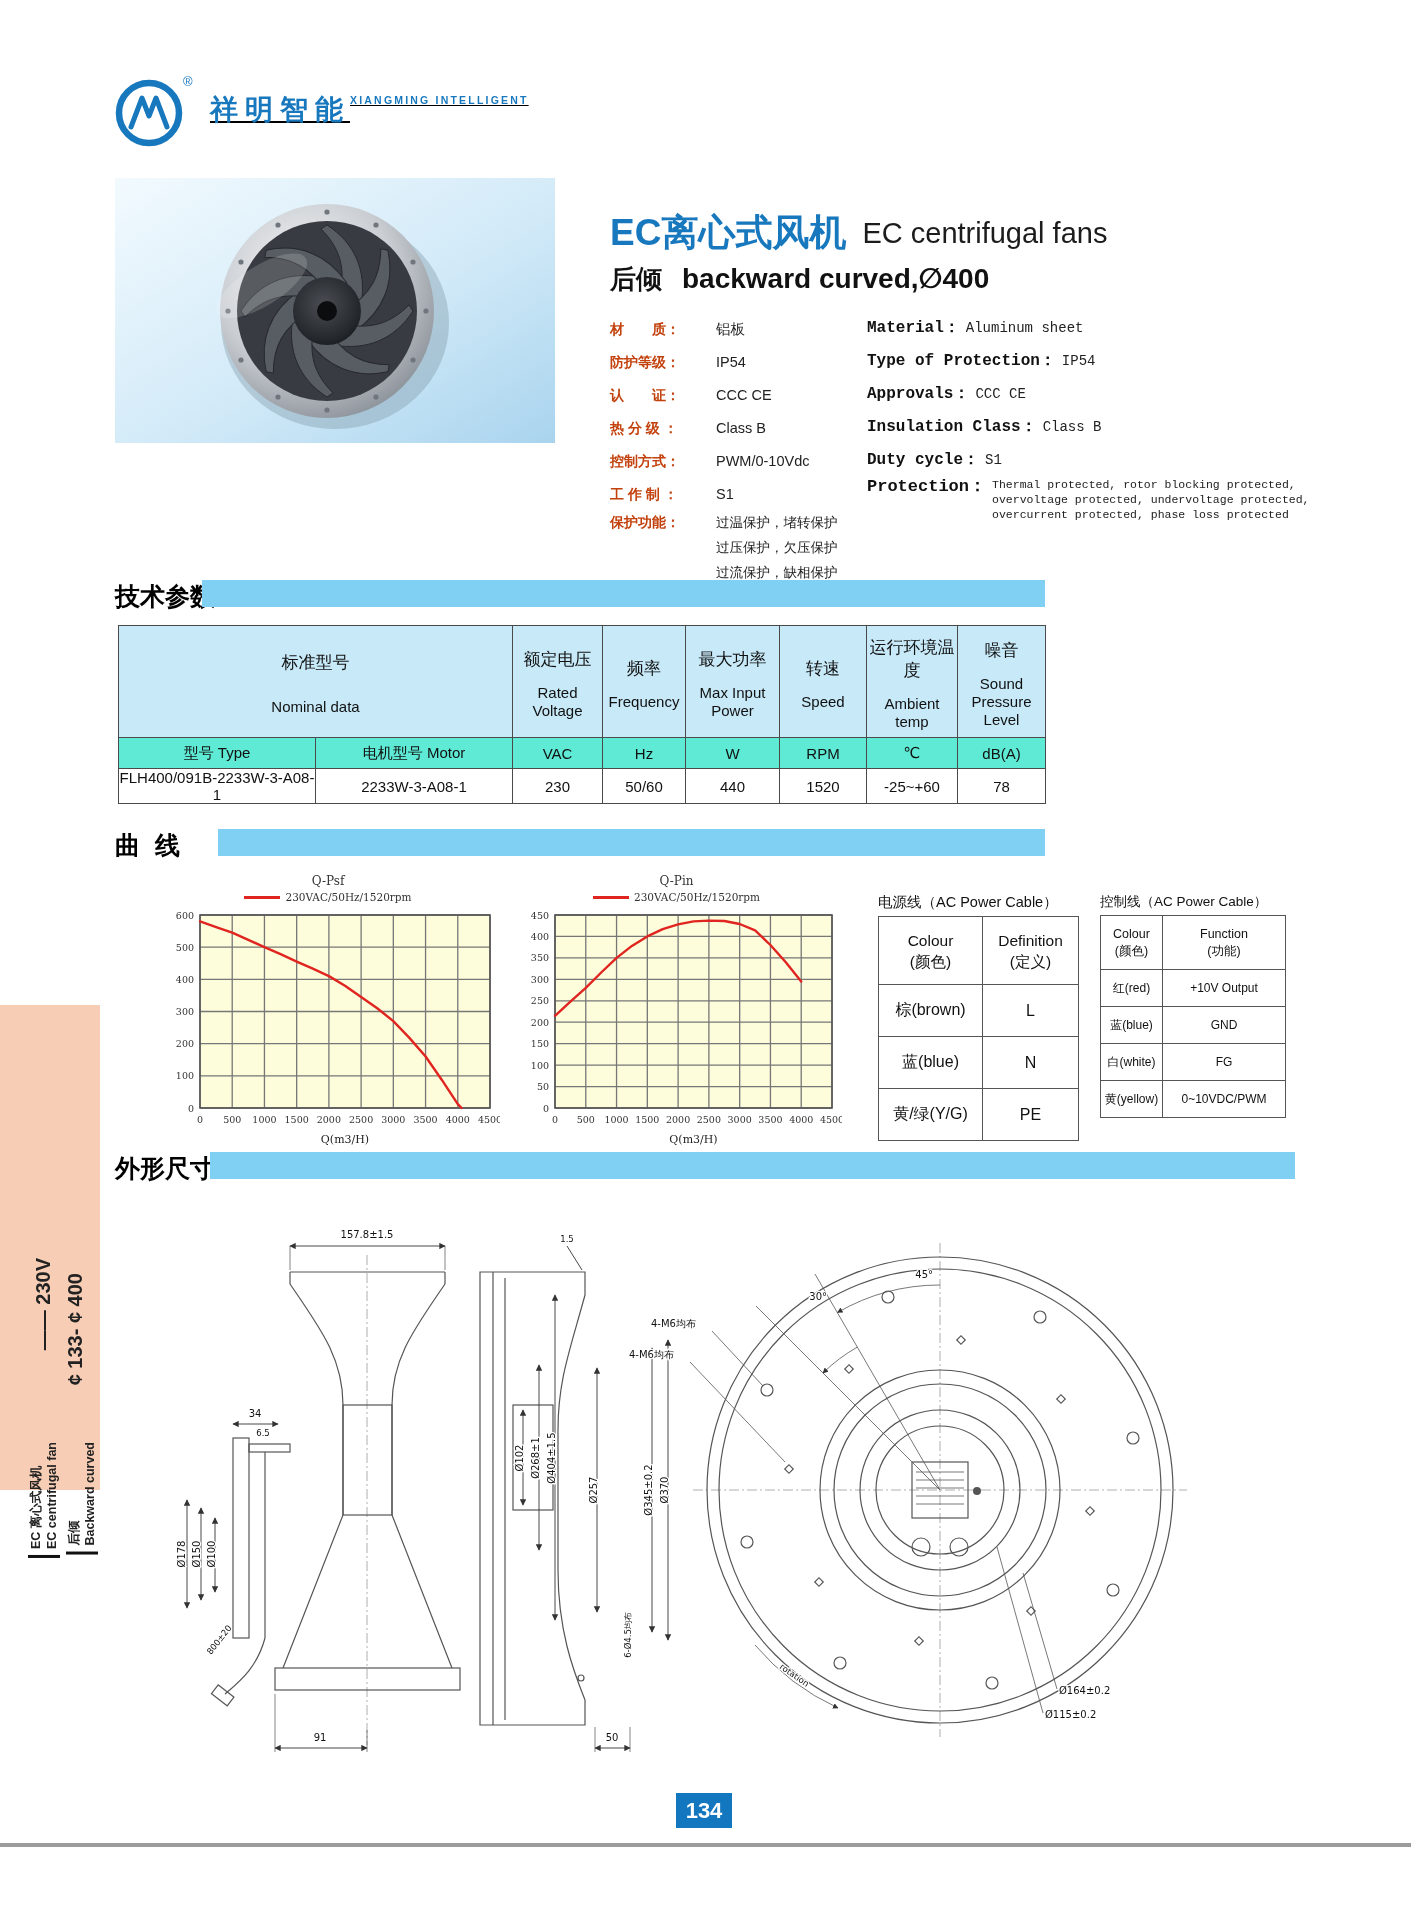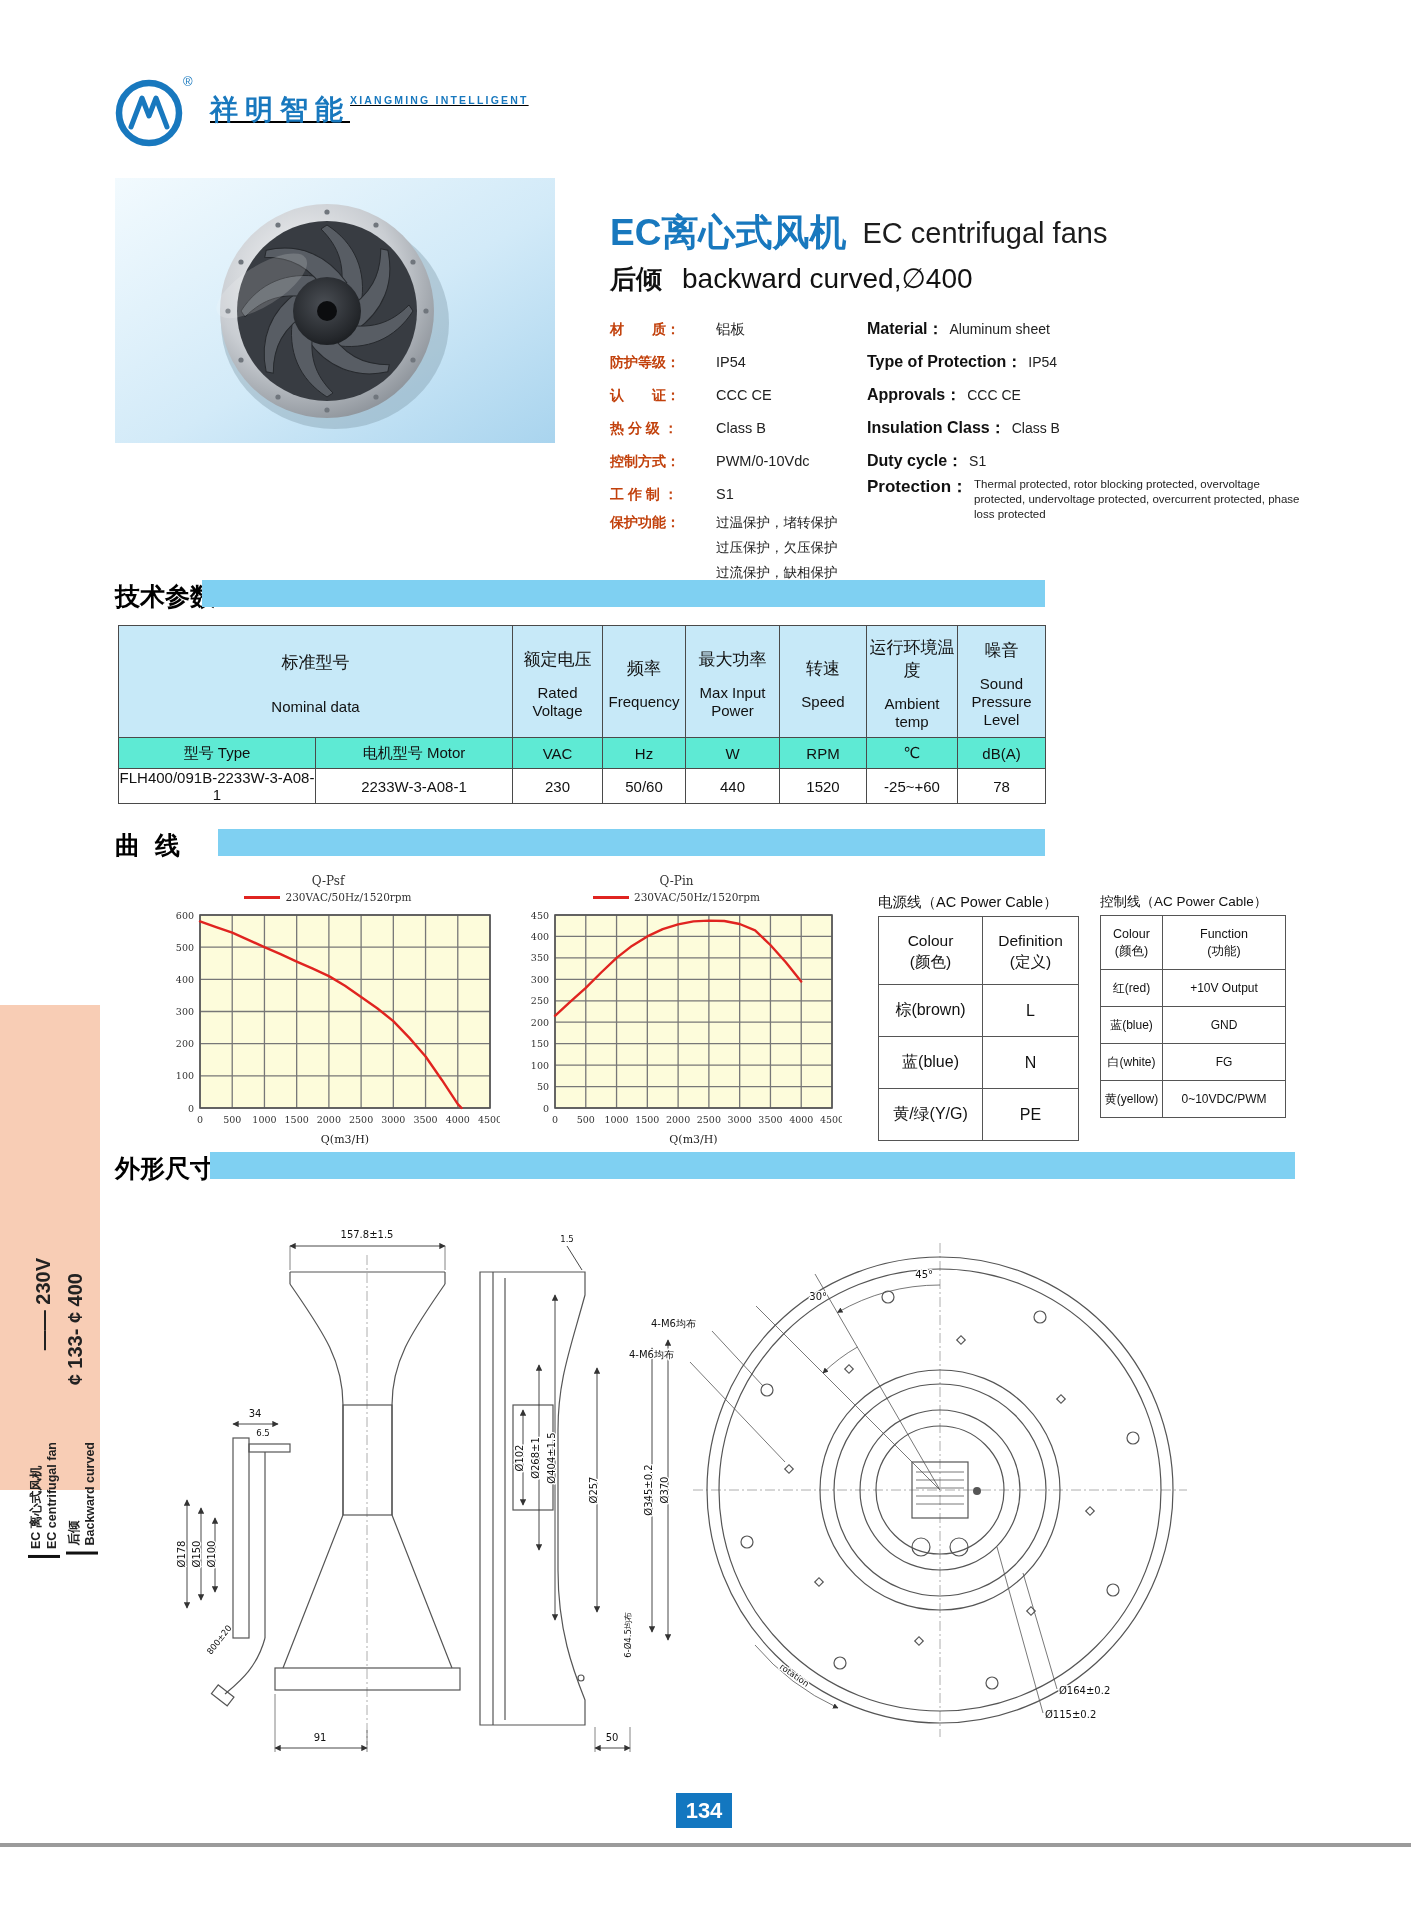--- a/index.html
+++ b/index.html
@@ -15,25 +15,25 @@
 
   
   .photo { left:115px; top:178px; width:440px; height:265px; }
 
   
   .title-row { left:610px; top:208px; display:flex; align-items:center; gap:16px; white-space:nowrap; }
   .title-cn { font-size:37px; font-weight:bold; color:#1878be; }
   .title-en { font-size:29px; color:#1c1c1c; }
   .sub-row { left:610px; top:262px; display:flex; align-items:baseline; gap:20px; white-space:nowrap; }
   .sub-cn { font-size:26px; font-weight:bold; color:#111; }
-  .sub-en { font-size:28px; font-weight:normal; color:#111; }
+  .sub-en { font-size:28px; font-weight:bold; color:#111; }
 
   
   .specs-cn { left:610px; top:312px; }
-  .specs-en { left:867px; top:312px; }
+  .specs-en { left:867px; top:312px;font-family:Liberation Mono, monospace; }
   .srow { height:33px; line-height:33px; white-space:nowrap; }
   .slab { display:inline-block; width:106px; font-weight:bold; font-size:14px; color:#c2410c; }
   .sval { font-size:14.5px; color:#222; }
   .elab { font-weight:bold; font-size:16px; color:#111; margin-right:6px; }
   .eval { font-size:14px; color:#222; }
   .prot { height:auto; line-height:normal; display:flex; }
   .prot .slab { line-height:24px; }
   .pcol div { font-size:13.5px; line-height:25px; color:#222; }
   .prot-en { display:flex; }
   .prot-en .elab { line-height:20px; font-size:17px; }

